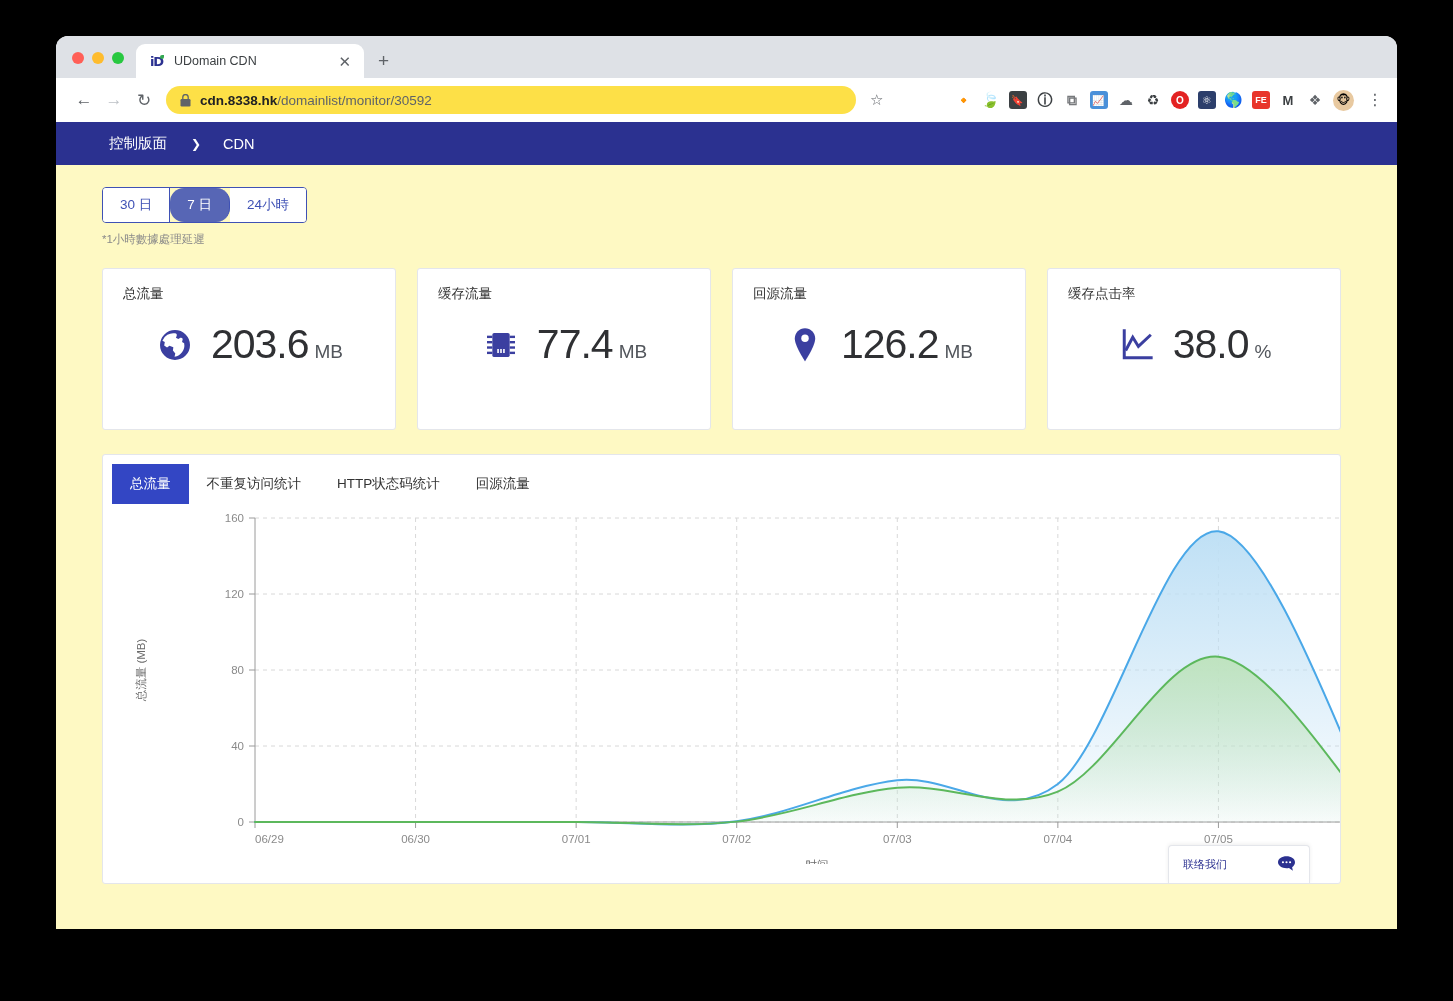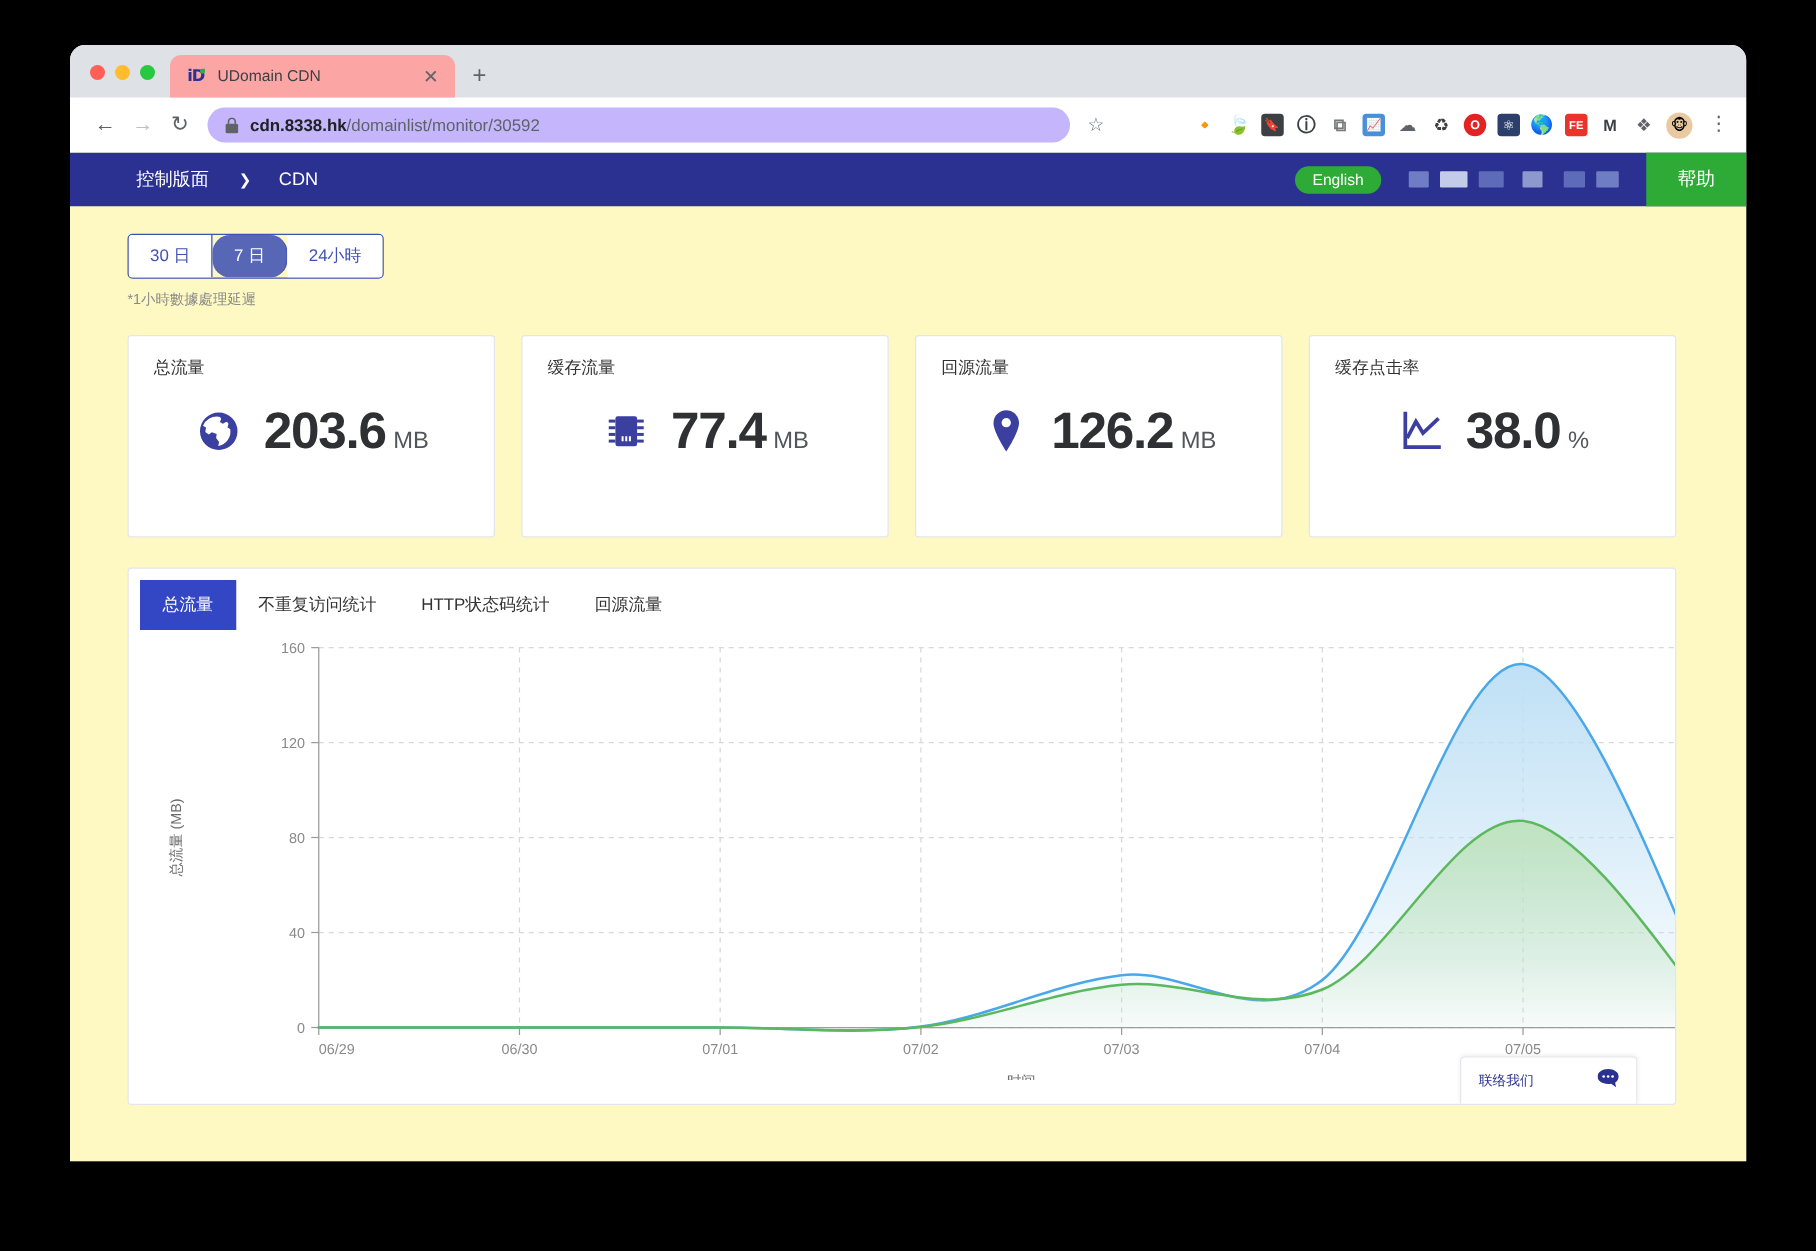--- a/index.html
+++ b/index.html
@@ -26,21 +26,21 @@
     position: relative; display: flex; align-items: flex-end;
   }
   .traffic { display: flex; gap: 8px; padding: 0 0 14px 16px; align-items: center; }
   .dot { width: 12px; height: 12px; border-radius: 50%; }
   .dot.red { background: #ff5f57; }
   .dot.yellow { background: #febc2e; }
   .dot.green { background: #28c840; }
 
   .tab {
     margin-left: 12px; height: 34px; width: 228px;
-    background: #fca5a5; border-radius: 9px 9px 0 0;
+    background: #ffffff; border-radius: 9px 9px 0 0;
     display: flex; align-items: center; gap: 9px;
     padding: 0 10px 0 12px; position: relative;
   }
   .favicon {
     width: 17px; height: 17px; flex: 0 0 17px;
     position: relative;
     display: flex; align-items: center; justify-content: center;
   }
   .favicon span {
     font-size: 13px; font-weight: bold; color: #2b3190;
@@ -59,21 +59,21 @@
   .toolbar {
     height: 44px; background: #fff; display: flex; align-items: center;
     padding: 0 10px 0 14px; gap: 2px;
   }
   .navbtn {
     width: 28px; height: 28px; display: flex; align-items: center; justify-content: center;
     font-size: 17px; color: #5f6368; border-radius: 50%;
   }
   .navbtn.disabled { color: #bdc1c6; }
   .omnibox {
-    flex: 1; height: 28px; background: #c4b5fd; border-radius: 14px;
+    flex: 1; height: 28px; background: #fde047; border-radius: 14px;
     display: flex; align-items: center; padding: 0 14px; gap: 9px;
     margin: 0 8px 0 6px; max-width: 690px;
   }
   .lock { font-size: 11px; color: #5f6368; }
   .url { font-size: 13.5px; color: #5f6368; white-space: nowrap; }
   .url b { color: #202124; font-weight: 700; }
   .star { font-size: 15px; color: #5f6368; margin-left: 4px; }
   .exticons { display: flex; align-items: center; gap: 9px; margin-left: auto; padding-right: 4px; }
   .ext { width: 18px; height: 18px; border-radius: 3px; display: flex; align-items: center;
          justify-content: center; font-size: 11px; color: #fff; font-weight: 700; }
@@ -118,21 +118,21 @@
   .card {
     flex: 1; height: 162px; background: #fff; border: 1px solid #e4e6eb;
     border-radius: 3px; padding: 16px 20px; position: relative;
   }
   .card-title { font-size: 13.5px; color: #333; }
   .card-body {
     position: absolute; left: 0; right: 0; top: 52px;
     display: flex; align-items: center; justify-content: center; gap: 16px;
   }
   .card-icon { width: 40px; height: 40px; display: flex; align-items: center; justify-content: center; color: #3b3fa0; }
-  .card-val { font-size: 41px; color: #2f3033; font-weight: 700; letter-spacing: -1px; }
+  .card-val { font-size: 41px; color: #2f3033; font-weight: 400; letter-spacing: -1px; }
   .card-unit { font-size: 19px; color: #52565c; font-weight: 400; margin-left: 6px; }
 
   
   .panel {
     margin-top: 24px; border: 1px solid #e4e6eb; border-radius: 3px;
     background: #fff; height: 430px; overflow: hidden; position: relative;
   }
   .chart-tabs { display: flex; align-items: stretch; padding: 9px 9px 0 9px; }
   .ctab { padding: 11px 18px; font-size: 13.5px; color: #333; white-space: nowrap; }
   .ctab.active { background: #3346c4; color: #fff; font-weight: 500; }
@@ -208,32 +208,20 @@
         <div class="kebab">⋮</div>
       </div>
     </div>
 
     <div class="app">
 
       <div class="appheader">
         <div class="crumb">控制版面</div>
         <div class="crumb-sep">❯</div>
         <div class="crumb">CDN</div>
-        <div class="hdr-right">
-          <div class="lang-pill">English</div>
-          <div class="redacted">
-            <i class="rb" style="width:16px;background:#6f7ec4;"></i>
-            <i class="rb" style="width:22px;background:#c3cbe8;"></i>
-            <i class="rb" style="width:20px;background:#5d6bb8;"></i>
-            <i class="rb" style="width:16px;background:#8d98cf;margin-left:6px;"></i>
-            <i class="rb" style="width:17px;background:#5d6bb8;margin-left:8px;"></i>
-            <i class="rb" style="width:18px;background:#6f7ec4;"></i>
-          </div>
-          <div class="help-btn">帮助</div>
-        </div>
       </div>
 
       <div class="content">
 
         
         <div class="ranges">
           <div class="range">30 日</div>
           <div class="range active">7 日</div>
           <div class="range">24小時</div>
         </div>

